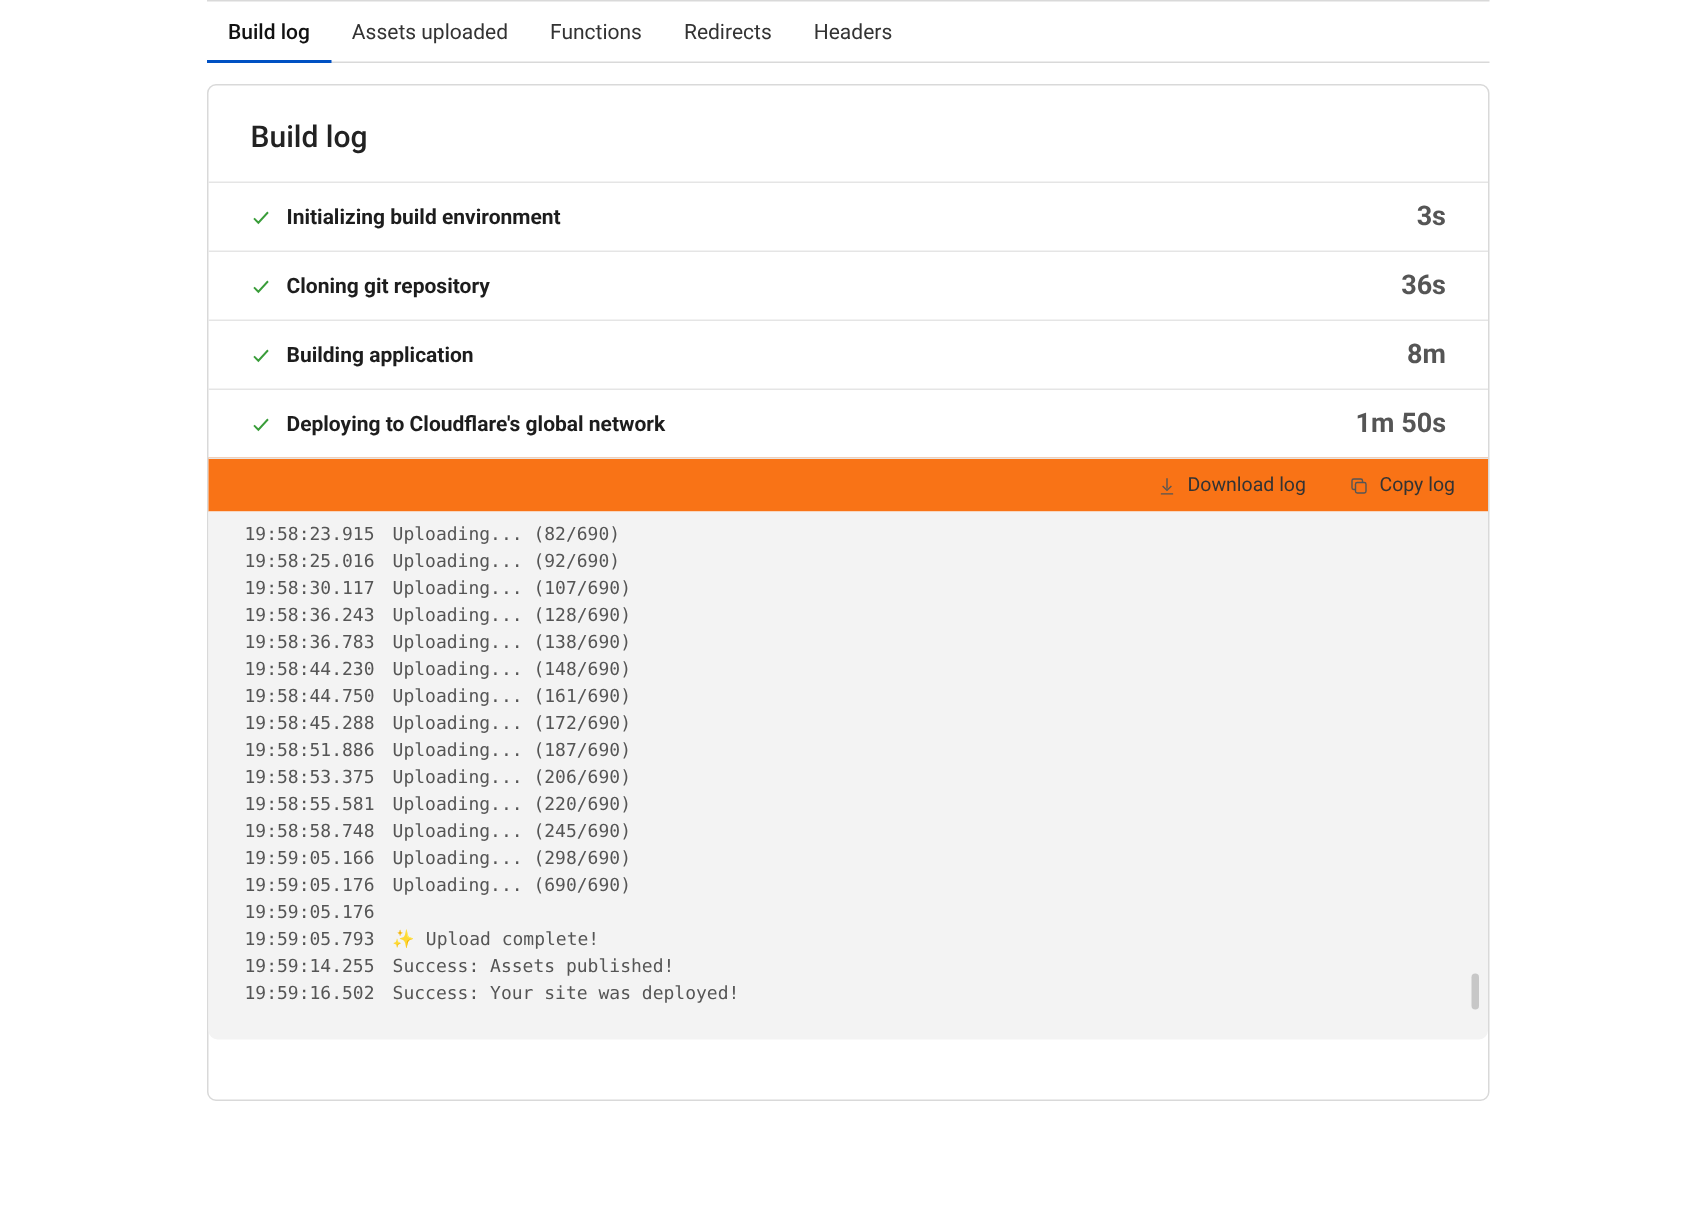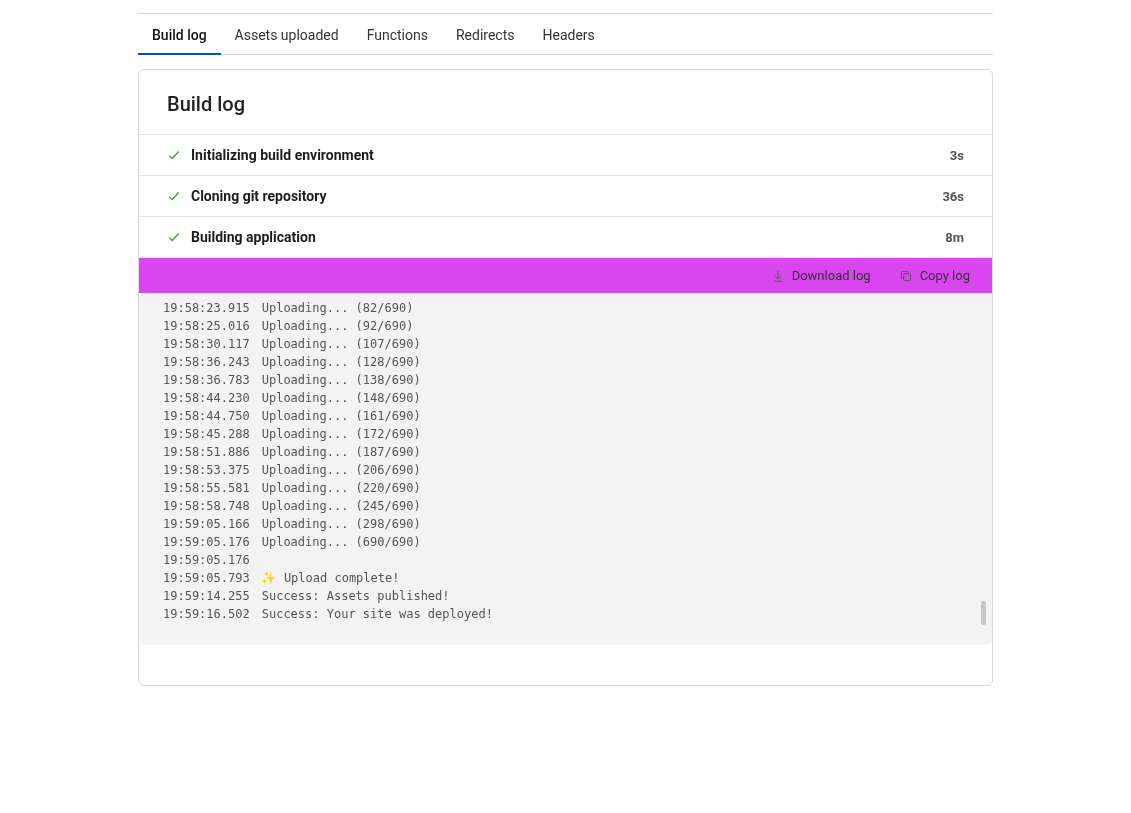--- a/index.html
+++ b/index.html
@@ -5,21 +5,21 @@
   * { box-sizing: border-box; }
   body {
     margin: 0;
     font-family: -apple-system, BlinkMacSystemFont, "Segoe UI", Roboto, sans-serif;
     font-size: 14px;
     color: #1d1d1d;
     background: #fff;
   }
   .page {
     width: 987px;
-    margin: 13px auto;
+    margin: 0 auto;
     padding: 0 66px 40px 66px;
   }
   .tabs {
     display: flex;
     border-bottom: 1px solid #d9d9d9;
     border-top: 1px solid #d9d9d9;
     gap: 0;
   }
   .tab {
     padding: 12px 14px 10px 14px;
@@ -49,31 +49,31 @@
   .stage {
     display: flex;
     align-items: center;
     justify-content: space-between;
     padding: 12px 28px;
     border-top: 1px solid #e5e5e5;
     font-weight: bold;
   }
   .stage:first-of-type { border-top: 1px solid #e5e5e5; }
   .stage-left { display: flex; align-items: center; gap: 10px; }
-  .stage-right { color: #555; font-size: 13px; }
+  .stage-right { color: #555; font-size: 18px; }
   .check-icon {
     width: 14px; height: 14px;
     stroke: #3a9d3a; fill: none; stroke-width: 2.2;
   }
   .actions {
     display: flex;
     justify-content: flex-end;
     gap: 28px;
     padding: 10px 22px;
-    background: #d946ef;
+    background: #f97316;
     border-top: 1px solid #e5e5e5;
   }
   .action {
     display: inline-flex;
     align-items: center;
     gap: 7px;
     color: #333;
     cursor: pointer;
     font-size: 13px;
   }
@@ -140,20 +140,29 @@
           <div class="stage-right">36s</div>
         </div>
         <div class="stage">
           <div class="stage-left">
             <svg class="check-icon" viewBox="0 0 24 24">
               <polyline points="4 13 9 18 20 6"></polyline>
             </svg>
             <span>Building application</span>
           </div>
           <div class="stage-right">8m</div>
+        </div>
+        <div class="stage">
+          <div class="stage-left">
+            <svg class="check-icon" viewBox="0 0 24 24">
+              <polyline points="4 13 9 18 20 6"></polyline>
+            </svg>
+            <span>Deploying to Cloudflare's global network</span>
+          </div>
+          <div class="stage-right">1m 50s</div>
         </div>
       </div>
 
     <div class="actions">
       <span class="action">
         <svg viewBox="0 0 24 24">
             <path d="M12 3v12"></path>
             <path d="M7 12l5 5 5-5"></path>
             <path d="M5 21h14"></path>
           </svg>

